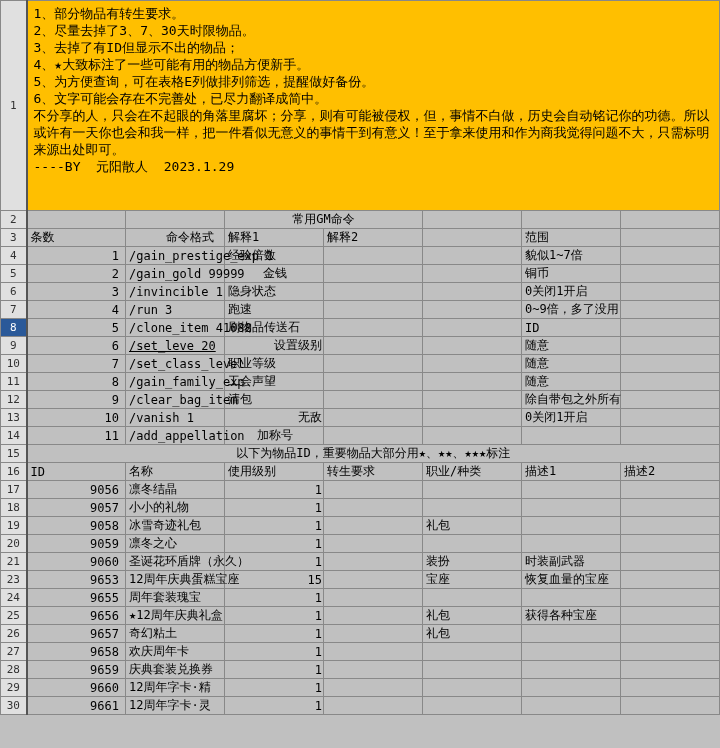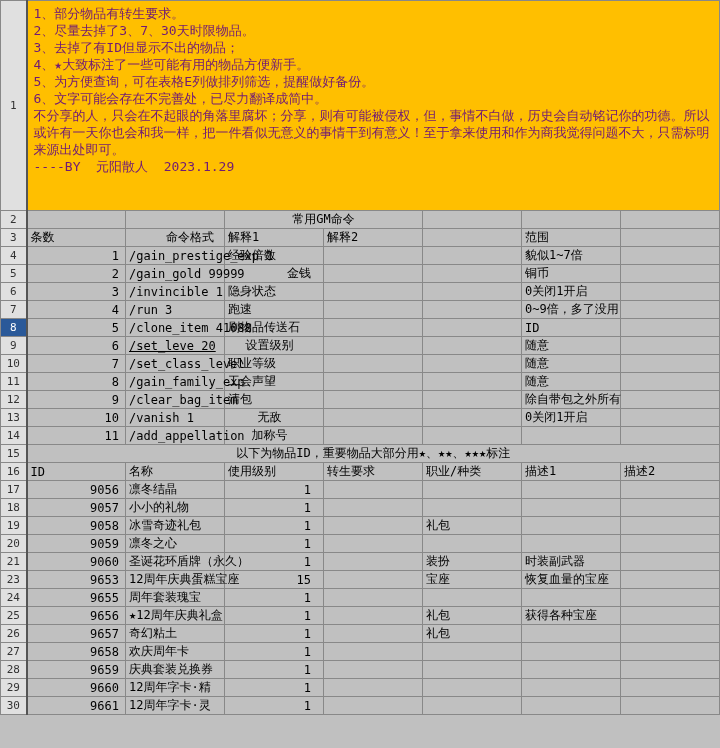--- a/index.html
+++ b/index.html
@@ -33,28 +33,28 @@
   color: #333;
   border-right: 2px solid #555;
   font-size: 11px;
 }
 .rowhead.selected {
   background: #2a5999;
   color: #fff;
 }
 .colA { width: 56px; text-align: right; padding-right: 6px; }
 .colB { width: 238px; }
-.colC { width: 66px; text-align: right; padding-right: 12px; }
+.colC { width: 66px; text-align: right; padding-right: 1px; }
 .colD { width: 72px; }
 .colE { width: 74px; }
 .colF { width: 108px; margin-left: 47px; }
 .colG { width: 78px; }
 .noteCell {
   background: #ffbf00;
-  color: #701a75;
+  color: #000000;
   vertical-align: top;
   padding: 4px 6px;
   white-space: pre-wrap;
   line-height: 17px;
   font-size: 13px;
 }
 .centered { text-align: center; margin-left: 36px; }
 .page-title-cell { text-align:center; }
 tr { background: #c0c0c0; }
 </style>
@@ -106,21 +106,21 @@
         <td class="colC" style="text-align:left">经验倍数</td>
         <td class="colD"></td>
         <td class="colE"></td>
         <td class="colF">貌似1~7倍</td>
         <td class="colG"></td>
       </tr>
       <tr>
         <td class="rowhead">5</td>
         <td class="colA">2</td>
         <td class="colB" style="">/gain_gold 99999</td>
-        <td class="colC" style="text-align:right">金钱</td>
+        <td class="colC" style="text-align:center">金钱</td>
         <td class="colD"></td>
         <td class="colE"></td>
         <td class="colF">铜币</td>
         <td class="colG"></td>
       </tr>
       <tr>
         <td class="rowhead">6</td>
         <td class="colA">3</td>
         <td class="colB" style="">/invincible 1</td>
         <td class="colC" style="text-align:left">隐身状态</td>
@@ -146,21 +146,21 @@
         <td class="colC" style="text-align:left">刷物品传送石</td>
         <td class="colD"></td>
         <td class="colE"></td>
         <td class="colF">ID</td>
         <td class="colG"></td>
       </tr>
       <tr>
         <td class="rowhead">9</td>
         <td class="colA">6</td>
         <td class="colB" style="text-decoration:underline;">/set_leve 20</td>
-        <td class="colC" style="text-align:center">设置级别</td>
+        <td class="colC" style="text-align:right">设置级别</td>
         <td class="colD"></td>
         <td class="colE"></td>
         <td class="colF">随意</td>
         <td class="colG"></td>
       </tr>
       <tr>
         <td class="rowhead">10</td>
         <td class="colA">7</td>
         <td class="colB" style="">/set_class_level</td>
         <td class="colC" style="text-align:left">职业等级</td>
@@ -186,21 +186,21 @@
         <td class="colC" style="text-align:left">清包</td>
         <td class="colD"></td>
         <td class="colE"></td>
         <td class="colF">除自带包之外所有</td>
         <td class="colG"></td>
       </tr>
       <tr>
         <td class="rowhead">13</td>
         <td class="colA">10</td>
         <td class="colB" style="">/vanish 1</td>
-        <td class="colC" style="text-align:center">无敌</td>
+        <td class="colC" style="text-align:right">无敌</td>
         <td class="colD"></td>
         <td class="colE"></td>
         <td class="colF">0关闭1开启</td>
         <td class="colG"></td>
       </tr>
       <tr>
         <td class="rowhead">14</td>
         <td class="colA">11</td>
         <td class="colB" style="">/add_appellation</td>
         <td class="colC" style="text-align:center">加称号</td>

